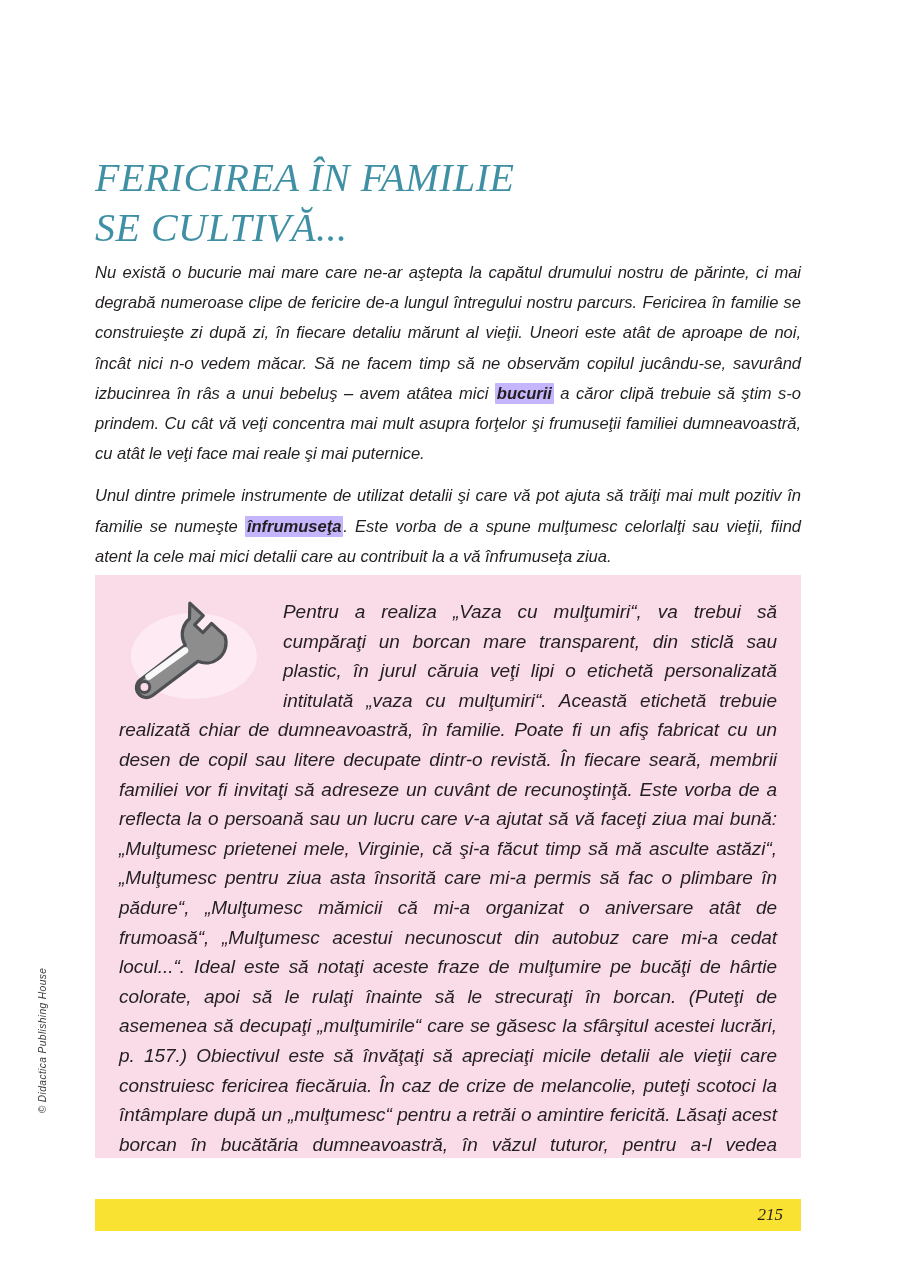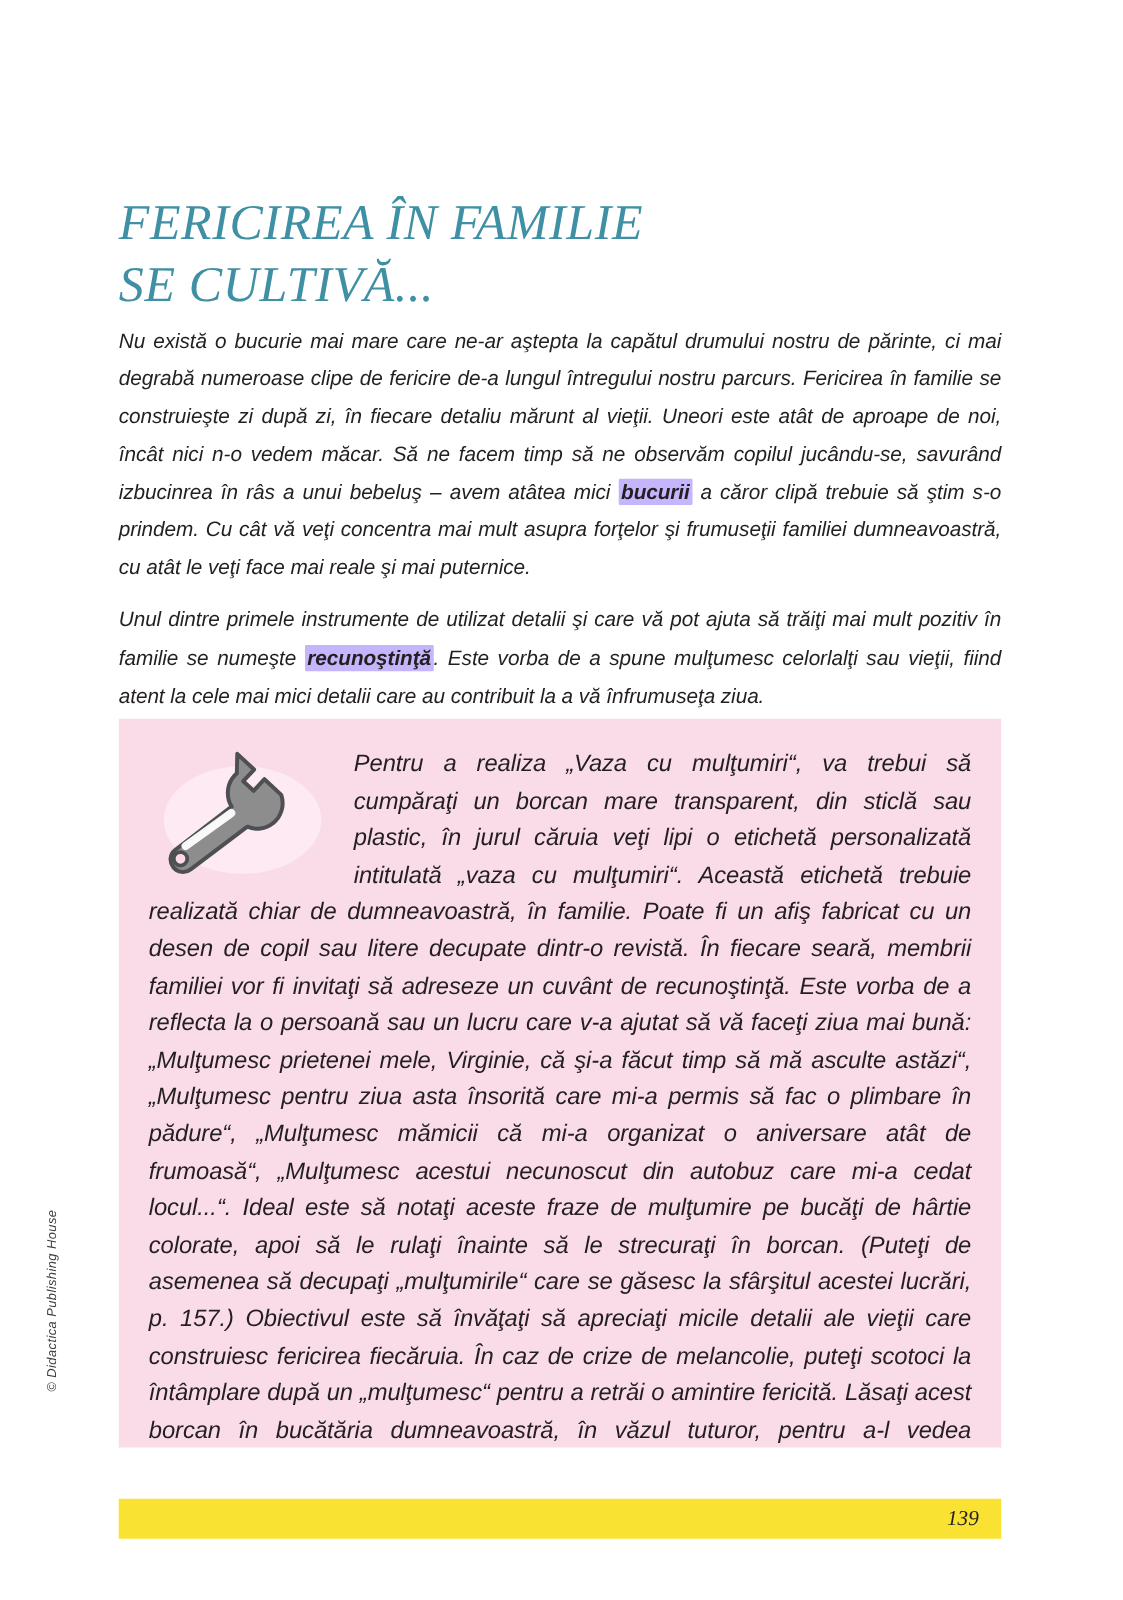--- a/index.html
+++ b/index.html
@@ -151,21 +151,21 @@
 <body>
 
 <div class="page">
 
   <h1 class="title">FERICIREA ÎN FAMILIE
 SE CULTIVĂ...</h1>
 
   <div class="body-wrap">
     <p class="para"><span>Nu există o bucurie mai mare care ne-ar aştepta la capătul drumului nostru de părinte, ci mai degrabă numeroase clipe de fericire de-a lungul întregului nostru parcurs. Fericirea în familie se construieşte zi după zi, în fiecare detaliu mărunt al vieţii. Uneori este atât de aproape de noi, încât nici n-o vedem măcar. Să ne facem timp să ne observăm copilul jucându-se, savurând izbucinrea în râs a unui bebeluş – avem atâtea mici </span><span class="hl">bucurii</span><span> a căror clipă trebuie să ştim s-o prindem. Cu cât vă veţi concentra mai mult asupra forţelor şi frumuseţii familiei dumneavoastră, cu atât le veţi face mai reale şi mai puternice.</span></p>
 
-    <p class="para"><span>Unul dintre primele instrumente de utilizat detalii şi care vă pot ajuta să trăiţi mai mult pozitiv în familie se numeşte </span><span class="hl">recunoştinţă</span><span>. Este vorba de a spune mulţumesc celorlalţi sau vieţii, fiind atent la cele mai mici detalii care au contribuit la a vă înfrumuseţa ziua.</span></p>
+    <p class="para"><span>Unul dintre primele instrumente de utilizat detalii şi care vă pot ajuta să trăiţi mai mult pozitiv în familie se numeşte </span><span class="hl">înfrumuseţa</span><span>. Este vorba de a spune mulţumesc celorlalţi sau vieţii, fiind atent la cele mai mici detalii care au contribuit la a vă înfrumuseţa ziua.</span></p>
   </div>
 
   <div class="pink-box">
 
     <div class="icon-float">
       <div class="icon-ellipse"></div>
       <svg width="150" height="108" viewBox="0 0 150 108" xmlns="http://www.w3.org/2000/svg" aria-hidden="true">
         <g transform="translate(4,2)">
           <path d="M 62.5 2.5
                    L 75.5 15.5
@@ -187,16 +187,16 @@
         </g>
       </svg>
     </div>
 
     <p class="pink-body">Pentru a realiza „Vaza cu mulţumiri“, va trebui să cumpăraţi un borcan mare transparent, din sticlă sau plastic, în jurul căruia veţi lipi o etichetă personalizată intitulată „vaza cu mulţumiri“. Această etichetă trebuie realizată chiar de dumneavoastră, în familie. Poate fi un afiş fabricat cu un desen de copil sau litere decupate dintr-o revistă. În fiecare seară, membrii familiei vor fi invitaţi să adreseze un cuvânt de recunoştinţă. Este vorba de a reflecta la o persoană sau un lucru care v-a ajutat să vă faceţi ziua mai bună: „Mulţumesc prietenei mele, Virginie, că şi-a făcut timp să mă asculte astăzi“, „Mulţumesc pentru ziua asta însorită care mi-a permis să fac o plimbare în pădure“, „Mulţumesc mămicii că mi-a organizat o aniversare atât de frumoasă“, „Mulţumesc acestui necunoscut din autobuz care mi-a cedat locul...“. Ideal este să notaţi aceste fraze de mulţumire pe bucăţi de hârtie colorate, apoi să le rulaţi înainte să le strecuraţi în borcan. (Puteţi de asemenea să decupaţi „mulţumirile“ care se găsesc la sfârşitul acestei lucrări, p. 157.) Obiectivul este să învăţaţi să apreciaţi micile detalii ale vieţii care construiesc fericirea fiecăruia. În caz de crize de melancolie, puteţi scotoci la întâmplare după un „mulţumesc“ pentru a retrăi o amintire fericită. Lăsaţi acest borcan în bucătăria dumneavoastră, în văzul tuturor, pentru a-l vedea umplându-se de-a lungul anului.</p>
   </div>
 
   <div class="copyright">© Didactica Publishing House</div>
 
   <div class="footer-bar">
-    <span class="page-num">139</span>
+    <span class="page-num">215</span>
   </div>
 
 </div>
 
 </body></html>

